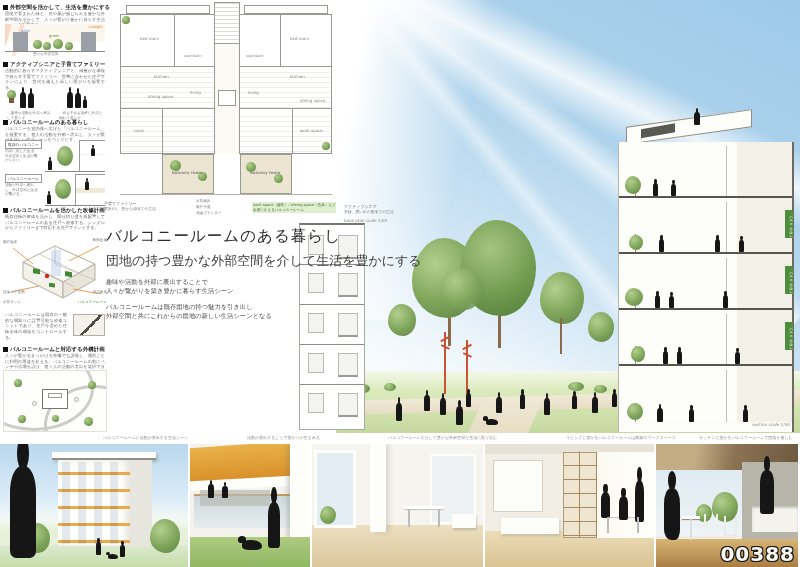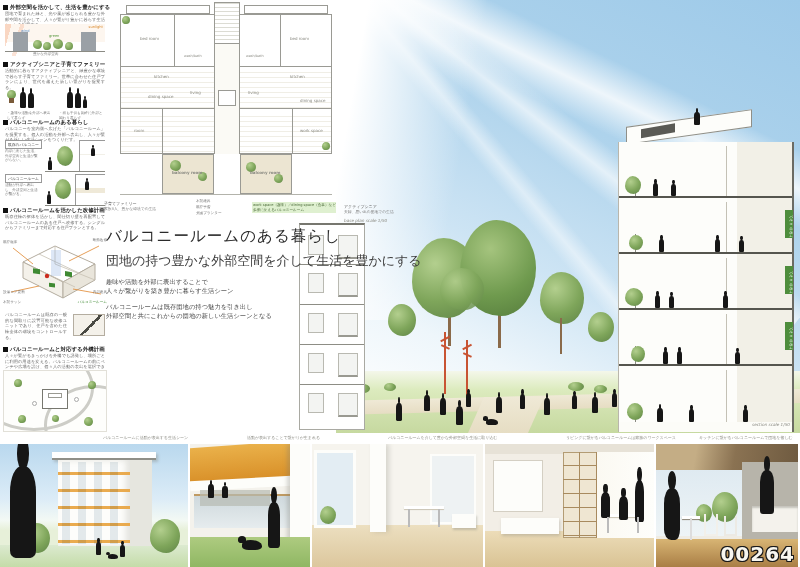--- a/index.html
+++ b/index.html
@@ -463,17 +463,17 @@
       <i class="abs" style="left:86px;top:18px;width:56px;height:80px;background:#b7b4aa;"></i>
       <i class="abs" style="left:96px;top:62px;width:46px;height:26px;background:#f4f2ec;box-shadow:inset 0 2px 2px rgba(90,90,80,.3);"></i>
       <i class="pp" style="left:104px;top:26px;width:14px;height:44px;"></i>
       <i class="abs" style="left:0;bottom:0;width:100%;height:28px;background:
           linear-gradient(180deg,#d8b574,#a97e45),repeating-linear-gradient(88deg,rgba(90,60,30,.25) 0 1px,transparent 1px 12px);"></i>
       <i class="pp" style="left:8px;top:44px;width:16px;height:52px;border-radius:45% 45% 30% 45%/30% 30% 20% 20%;"></i>
       <i class="abs" style="left:26px;top:72px;width:18px;height:2.5px;background:#fff;box-shadow:0 1px 1px #8a8274;"></i>
       <i class="thinln" style="left:34px;top:74px;width:1.5px;height:22px;background:#ddd;"></i>
       <i class="abs" style="left:48px;top:70px;width:14px;height:22px;border:2px solid #f2f0ea;border-top:none;background:transparent;"></i>
       <i class="abs" style="left:68px;top:72px;width:13px;height:20px;border:2px solid #eceae4;border-top:none;"></i>
-      <span class="idnum">00264</span>
+      <span class="idnum">00388</span>
     </div>
   </div>
 
 </div>
 
 </body></html>

